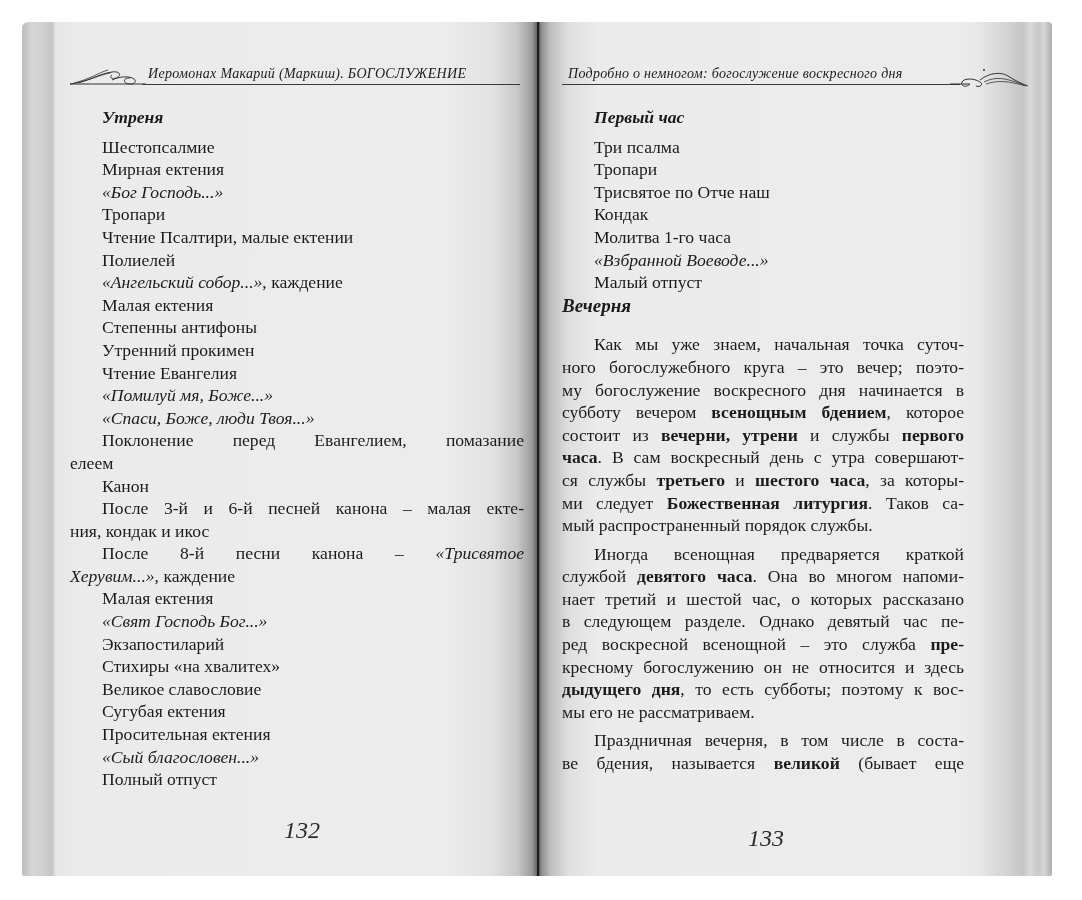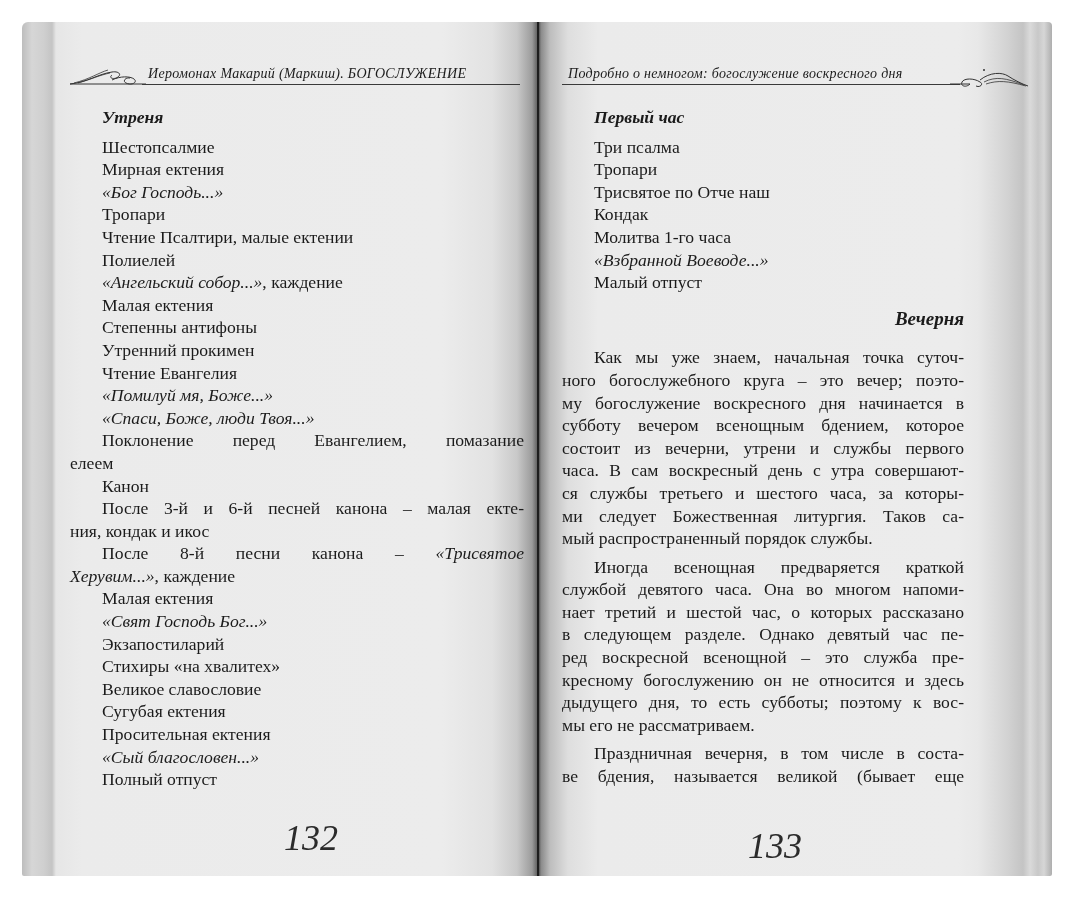--- a/index.html
+++ b/index.html
@@ -26,27 +26,27 @@
     white-space:nowrap;
   }
   .rule { position:absolute; height:1px; background:#3a3a3a; }
   .ornament { position:absolute; }
 
   .content { position:absolute; font-size:17.6px; line-height:22.6px; }
   .line { white-space:nowrap; display:block; }
   .indent { padding-left:32px; }
   .sec-title { font-weight:bold; font-style:italic; font-size:17.6px; margin-bottom:7px; display:block; }
   .it { font-style:italic; }
-  .b { font-weight:normal;margin-top:36px; }
+  .b { font-weight:bold;margin-top:36px; }
   .just { text-align:justify; text-align-last:justify; display:block; }
   .just-end { display:block; }
-  .center-title { display:block; text-align:right; font-weight:bold; font-style:italic; font-size:19px; margin:14px 0 16px 0; }
+  .center-title { display:block; text-align:left; font-weight:bold; font-style:italic; font-size:19px; margin:1px 0 16px 0; }
   .para-gap { display:block; height:6px; }
 
-  .page-num { position:absolute; top:795px; font-style:italic; font-size:36px; color:#2b2b2b; }
+  .page-num { position:absolute; top:795px; font-style:italic; font-size:24px; color:#2b2b2b; }
 </style>
 </head>
 <body>
 
 <div class="book">
 
   <div class="page page-left">
     <svg class="ornament" style="left:46px; top:42px;" width="78" height="24" viewBox="0 0 78 24">
       <path d="M2 20 C20 18 30 10 44 8 C50 7 54 10 50 13 C46 16 40 14 44 11" fill="none" stroke="#333" stroke-width="1"></path>
       <path d="M6 19 C22 15 30 9 40 6" fill="none" stroke="#333" stroke-width="0.8"></path>

